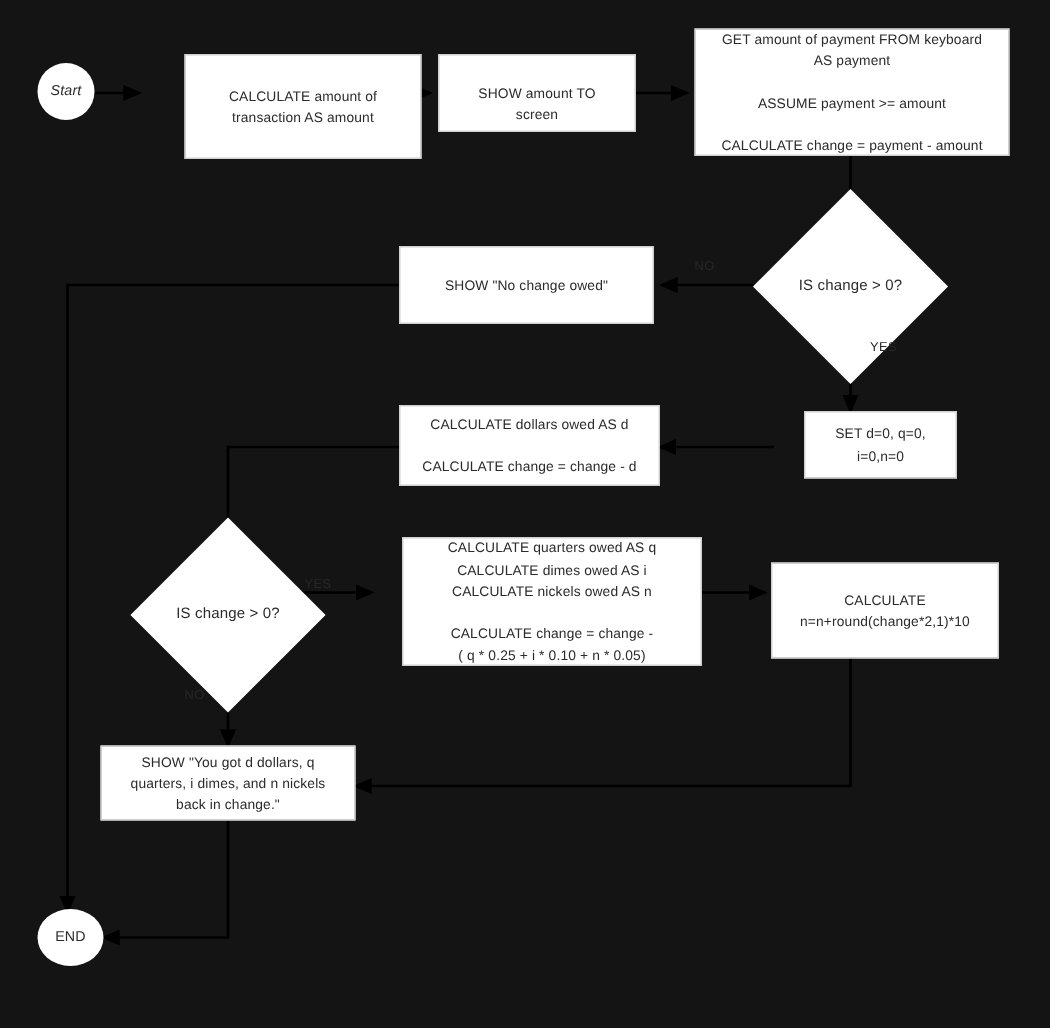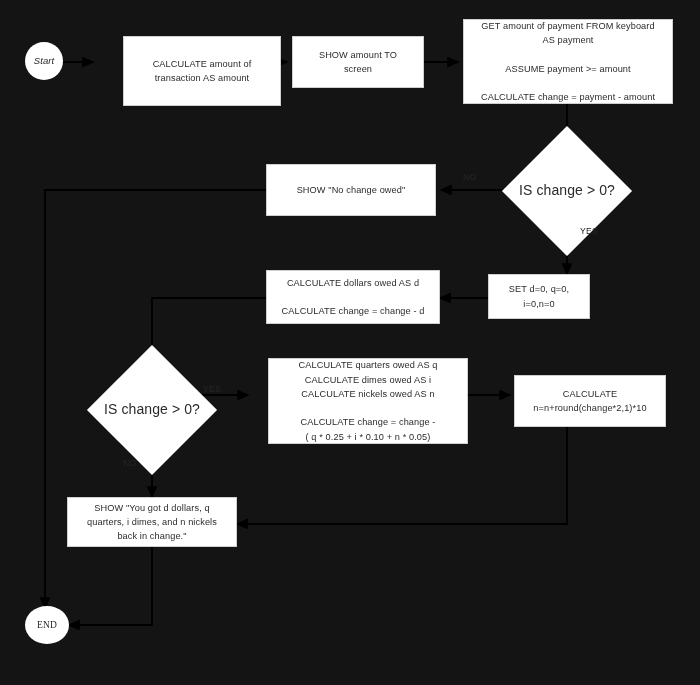--- a/index.html
+++ b/index.html
@@ -50,21 +50,21 @@
     position: absolute;
     left: 0; top: 0;
     width: 100%;
     height: 100%;
     background: #ffffff;
     transform: rotate(45deg);
   }
   .decision .dlabel {
     position: relative;
     z-index: 2;
-    font-size: 14px;
+    font-size: 10px;
     color: #2b2b2b;
     white-space: nowrap;
   }
   .node .txt {
     white-space: pre-line;
     display: block;
   }
   .edge-label {
     position: absolute;
     color: #272727;
@@ -105,21 +105,21 @@
 
   <div class="node terminal" style="left:25px; top:42px; width:38px; height:38px;font-style:italic;">
     <span class="txt">Start</span>
   </div>
 
   <div class="node rect" style="left:86px; top:36px; width:158px; height:70px;margin-left:37px;">
     <span class="txt">CALCULATE amount of
 transaction AS amount</span>
   </div>
 
-  <div class="node rect" style="left:292px; top:36px; width:132px; height:52px;">
+  <div class="node rect" style="left:292px; top:36px; width:132px; height:52px;align-items:flex-end;">
     <span class="txt">SHOW amount TO screen</span>
   </div>
 
   <div class="node rect" style="left:463px; top:19px; width:210px; height:85px;">
     <span class="txt">GET amount of payment FROM keyboard
 AS payment
 
 ASSUME payment &gt;= amount
 
 CALCULATE change = payment - amount</span>
@@ -127,21 +127,21 @@
 
   <div class="node decision" style="left:521px; top:145px; width:92px; height:92px;">
     <div class="diamond-shape"></div>
     <span class="dlabel">IS change &gt; 0?</span>
   </div>
 
   <div class="node rect" style="left:266px; top:164px; width:170px; height:52px;">
     <span class="txt">SHOW "No change owed"</span>
   </div>
 
-  <div class="node rect" style="left:488px; top:274px; width:102px; height:45px;">
+  <div class="node rect" style="left:536px; top:274px; width:102px; height:45px;">
     <span class="txt">SET d=0, q=0,
 i=0,n=0</span>
   </div>
 
   <div class="node rect" style="left:266px; top:270px; width:174px; height:54px;">
     <span class="txt">CALCULATE dollars owed AS d
 
 CALCULATE change = change - d</span>
   </div>
 
@@ -152,32 +152,32 @@
 
   <div class="node rect" style="left:268px; top:358px; width:200px; height:86px;">
     <span class="txt">CALCULATE quarters owed AS q
 CALCULATE dimes owed AS i
 CALCULATE nickels owed AS n
 
 CALCULATE change = change -
 ( q * 0.25 + i * 0.10 + n * 0.05)</span>
   </div>
 
-  <div class="node rect" style="left:514px; top:375px; width:152px; height:52px;">
+  <div class="node rect" style="left:514px; top:375px; width:152px; height:64px;">
     <span class="txt">CALCULATE
 n=n+round(change*2,1)*10</span>
   </div>
 
   <div class="node rect" style="left:67px; top:497px; width:170px; height:50px;">
     <span class="txt">SHOW "You got d dollars, q
 quarters, i dimes, and n nickels
 back in change."</span>
   </div>
 
-  <div class="node terminal" style="left:25px; top:606px; width:44px; height:38px;font-family:Liberation Serif, serif;">
+  <div class="node terminal" style="left:25px; top:606px; width:44px; height:38px;">
     <span class="txt">END</span>
   </div>
 
   <span class="edge-label" style="left:463px; top:172px;">NO</span>
   <span class="edge-label" style="left:580px; top:226px;">YES</span>
   <span class="edge-label" style="left:203px; top:384px;">YES</span>
   <span class="edge-label" style="left:123px; top:458px;">NO</span>
 
 </div>
 

